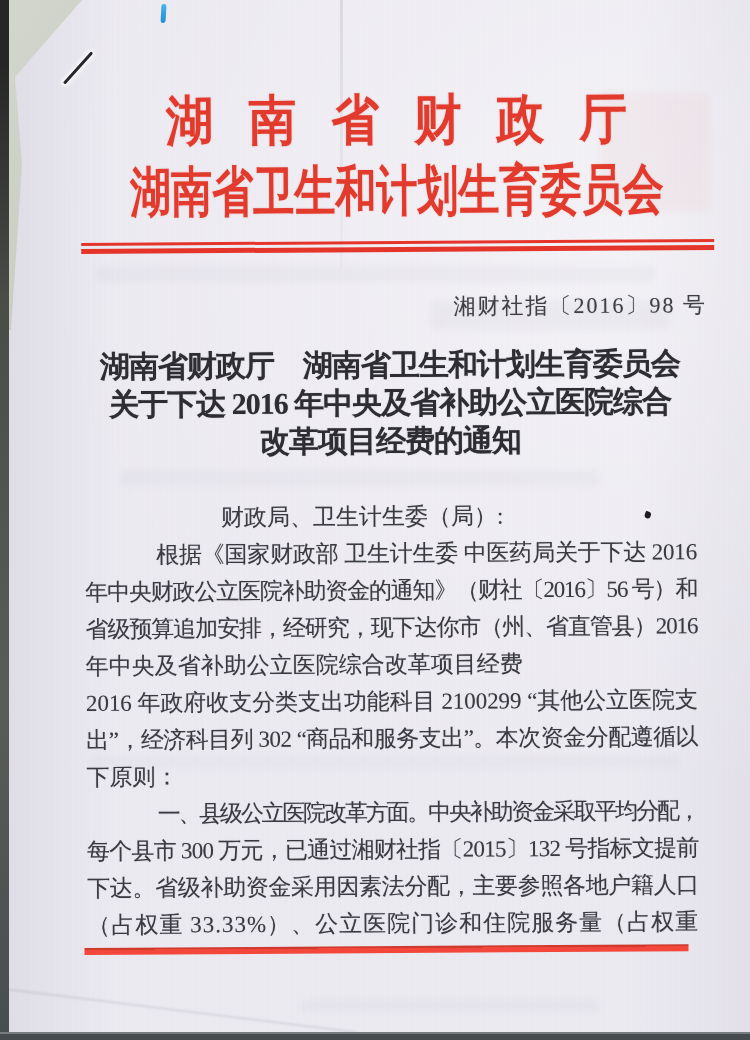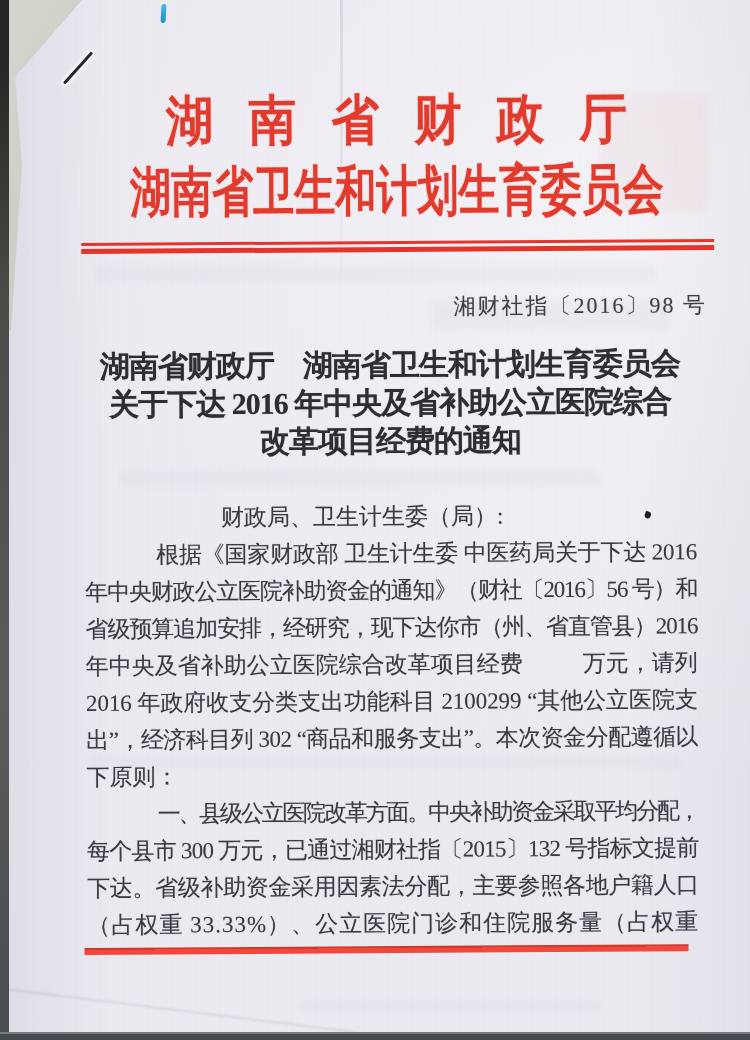--- a/index.html
+++ b/index.html
@@ -99,21 +99,20 @@
         <span style="letter-spacing: -0.19259px;">根据《国家财政部 卫生计生委 中医药局关于下达 2016</span>
       </div>
       <div class="bl">
         <span style="letter-spacing: -1.18408px;">年中央财政公立医院补助资金的通知》（财社〔2016〕56 号）和</span>
       </div>
       <div class="bl">
         <span style="letter-spacing: -1.07136px;">省级预算追加安排，经研究，现下达你市（州、省直管县）2016</span>
       </div>
       <div class="bl split">
         <span>年中央及省补助公立医院综合改革项目经费</span>
-        <span>万元，请列</span>
       </div>
       <div class="bl">
         <span style="letter-spacing: -0.0602853px;">2016 年政府收支分类支出功能科目 2100299 “其他公立医院支</span>
       </div>
       <div class="bl">
         <span style="letter-spacing: -0.524426px;">出”，经济科目列 302 “商品和服务支出”。本次资金分配遵循以</span>
       </div>
       <div class="bl">
         <span>下原则：</span>
       </div>

